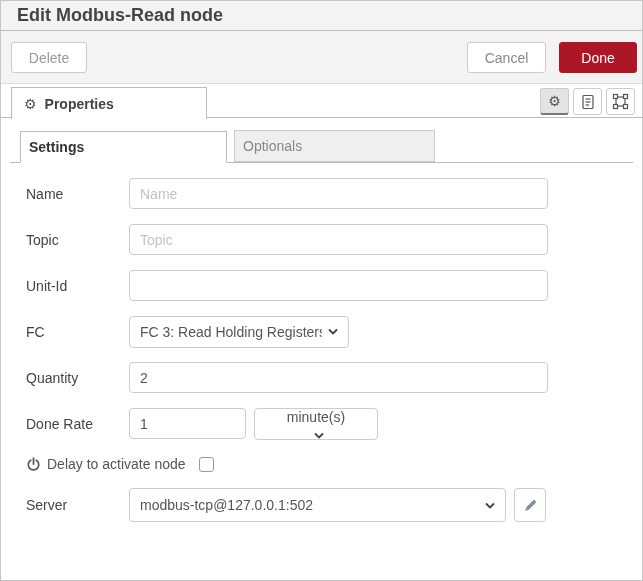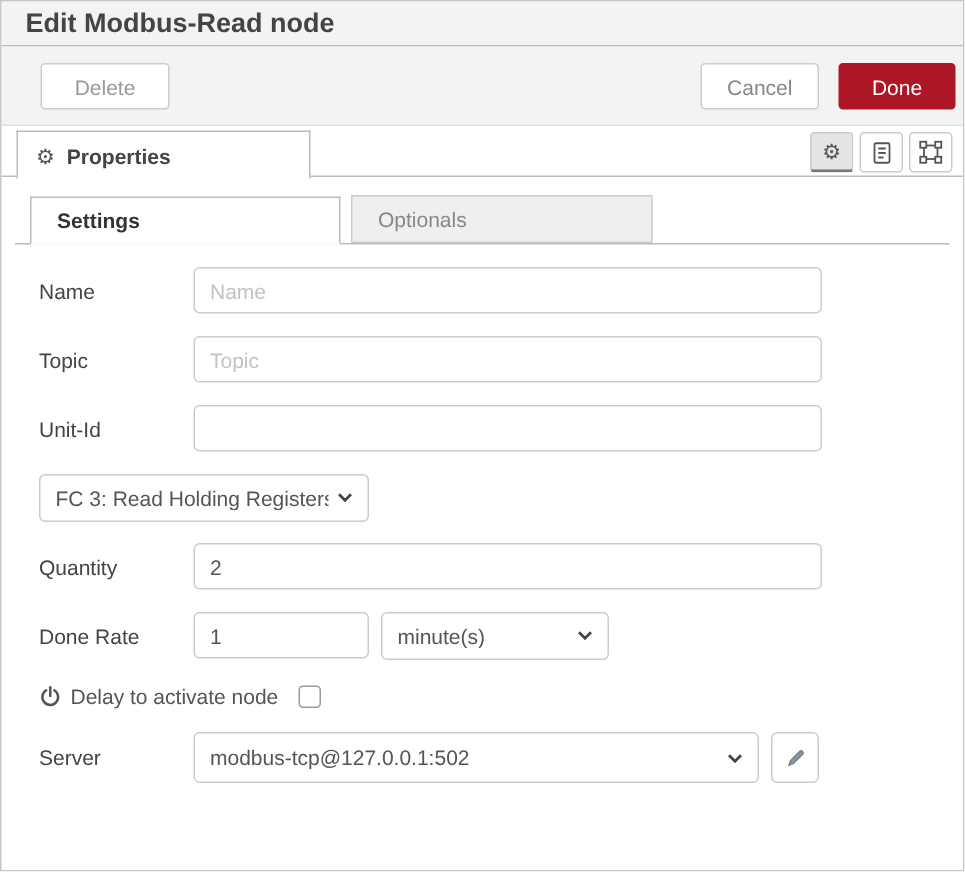--- a/index.html
+++ b/index.html
@@ -21,21 +21,21 @@
   
   .toolbar {
     height:53px; background:#f3f3f3; border-bottom:1px solid #ddd;
     position:relative;
   }
   .btn {
     position:absolute; top:11px; height:31px; border-radius:3px;
     font-family:inherit; font-size:14px; cursor:pointer;
     border:1px solid #ccc; background:#fff; color:#999;
   }
-  .btn-delete { left:10px; width:86px;margin-left:16px; }
+  .btn-delete { left:10px; width:76px; }
   .btn-cancel { right:96px; width:79px; color:#888; }
   .btn-done {
     right:5px; width:78px; background:var(--accent,#ad1625);
     border-color:var(--accent,#ad1625); color:#fff;
   }
   
   .tabrow {
     height:34px; background:#fff; border-bottom:1px solid #bbb;
     position:relative;
   }
@@ -52,21 +52,21 @@
     border-radius:3px; display:flex; align-items:center; justify-content:center;
     cursor:pointer; padding:0;
   }
   .ibtn.active { background:#e4e4e4; border-bottom:2px solid #777; }
   
   .subtabs {
     margin:13px 9px 0 9px; border-bottom:1px solid #bbb;
     display:flex; height:32px; align-items:flex-end;
   }
   .subtab {
-    height:32px; line-height:30px; padding-left:17px; cursor:pointer;
+    height:32px; line-height:30px; padding-left:8px; cursor:pointer;
   }
   .subtab-settings {
     width:207px; margin-left:10px; background:#fff;
     border:1px solid #bbb; border-bottom:1px solid #fff;
     margin-bottom:-1px; font-weight:bold; color:#333;
   }
   .subtab-optionals {
     width:201px; margin-left:7px; background:#efefef;
     border:1px solid #ccc; color:#888;
   }
@@ -83,21 +83,21 @@
   .w-full { width:419px; }
   .w-poll { width:117px; }
   .selectbox {
     height:32px; border:1px solid #ccc; border-radius:4px; background:#fff;
     display:flex; align-items:center; color:#555; padding:0 10px;
     cursor:pointer; overflow:hidden; white-space:nowrap;
   }
   .selectbox .sel-text { flex:1 1 auto; overflow:hidden; }
   .chev { flex:0 0 auto; margin-left:6px; }
   .sel-fc { width:220px; }
-  .sel-unit { width:152px; margin-left:8px; }
+  .sel-unit { width:124px; margin-left:8px;flex-direction:column; }
   .sel-server { width:377px; height:34px; }
   
   .delay-row { display:flex; align-items:center; margin:12px 0 0 0; height:20px; }
   .delay-label { display:flex; align-items:center; gap:6px; width:173px; color:#555; }
   .cb {
     appearance:none; -webkit-appearance:none; width:15px; height:15px;
     border:1px solid #999; border-radius:3px; background:#fff; cursor:pointer;
   }
   
   .server-row { display:flex; align-items:center; margin-top:14px; }
@@ -171,20 +171,21 @@
       <label>Topic</label>
       <input class="txt w-full" placeholder="Topic" style="">
     </div>
 
     <div class="row">
       <label>Unit-Id</label>
       <input class="txt w-full" value="" style="">
     </div>
 
     <div class="row">
+      <label>FC</label>
       <div class="selectbox sel-fc">
         <span class="sel-text">FC 3: Read Holding Registers</span>
         <span class="chev">
           <svg width="10" height="7" viewBox="0 0 10 7" fill="none" stroke="#444" stroke-width="1.8">
               <polyline points="1,1.5 5,5.5 9,1.5"></polyline>
             </svg>
         </span>
       </div>
     </div>
 

